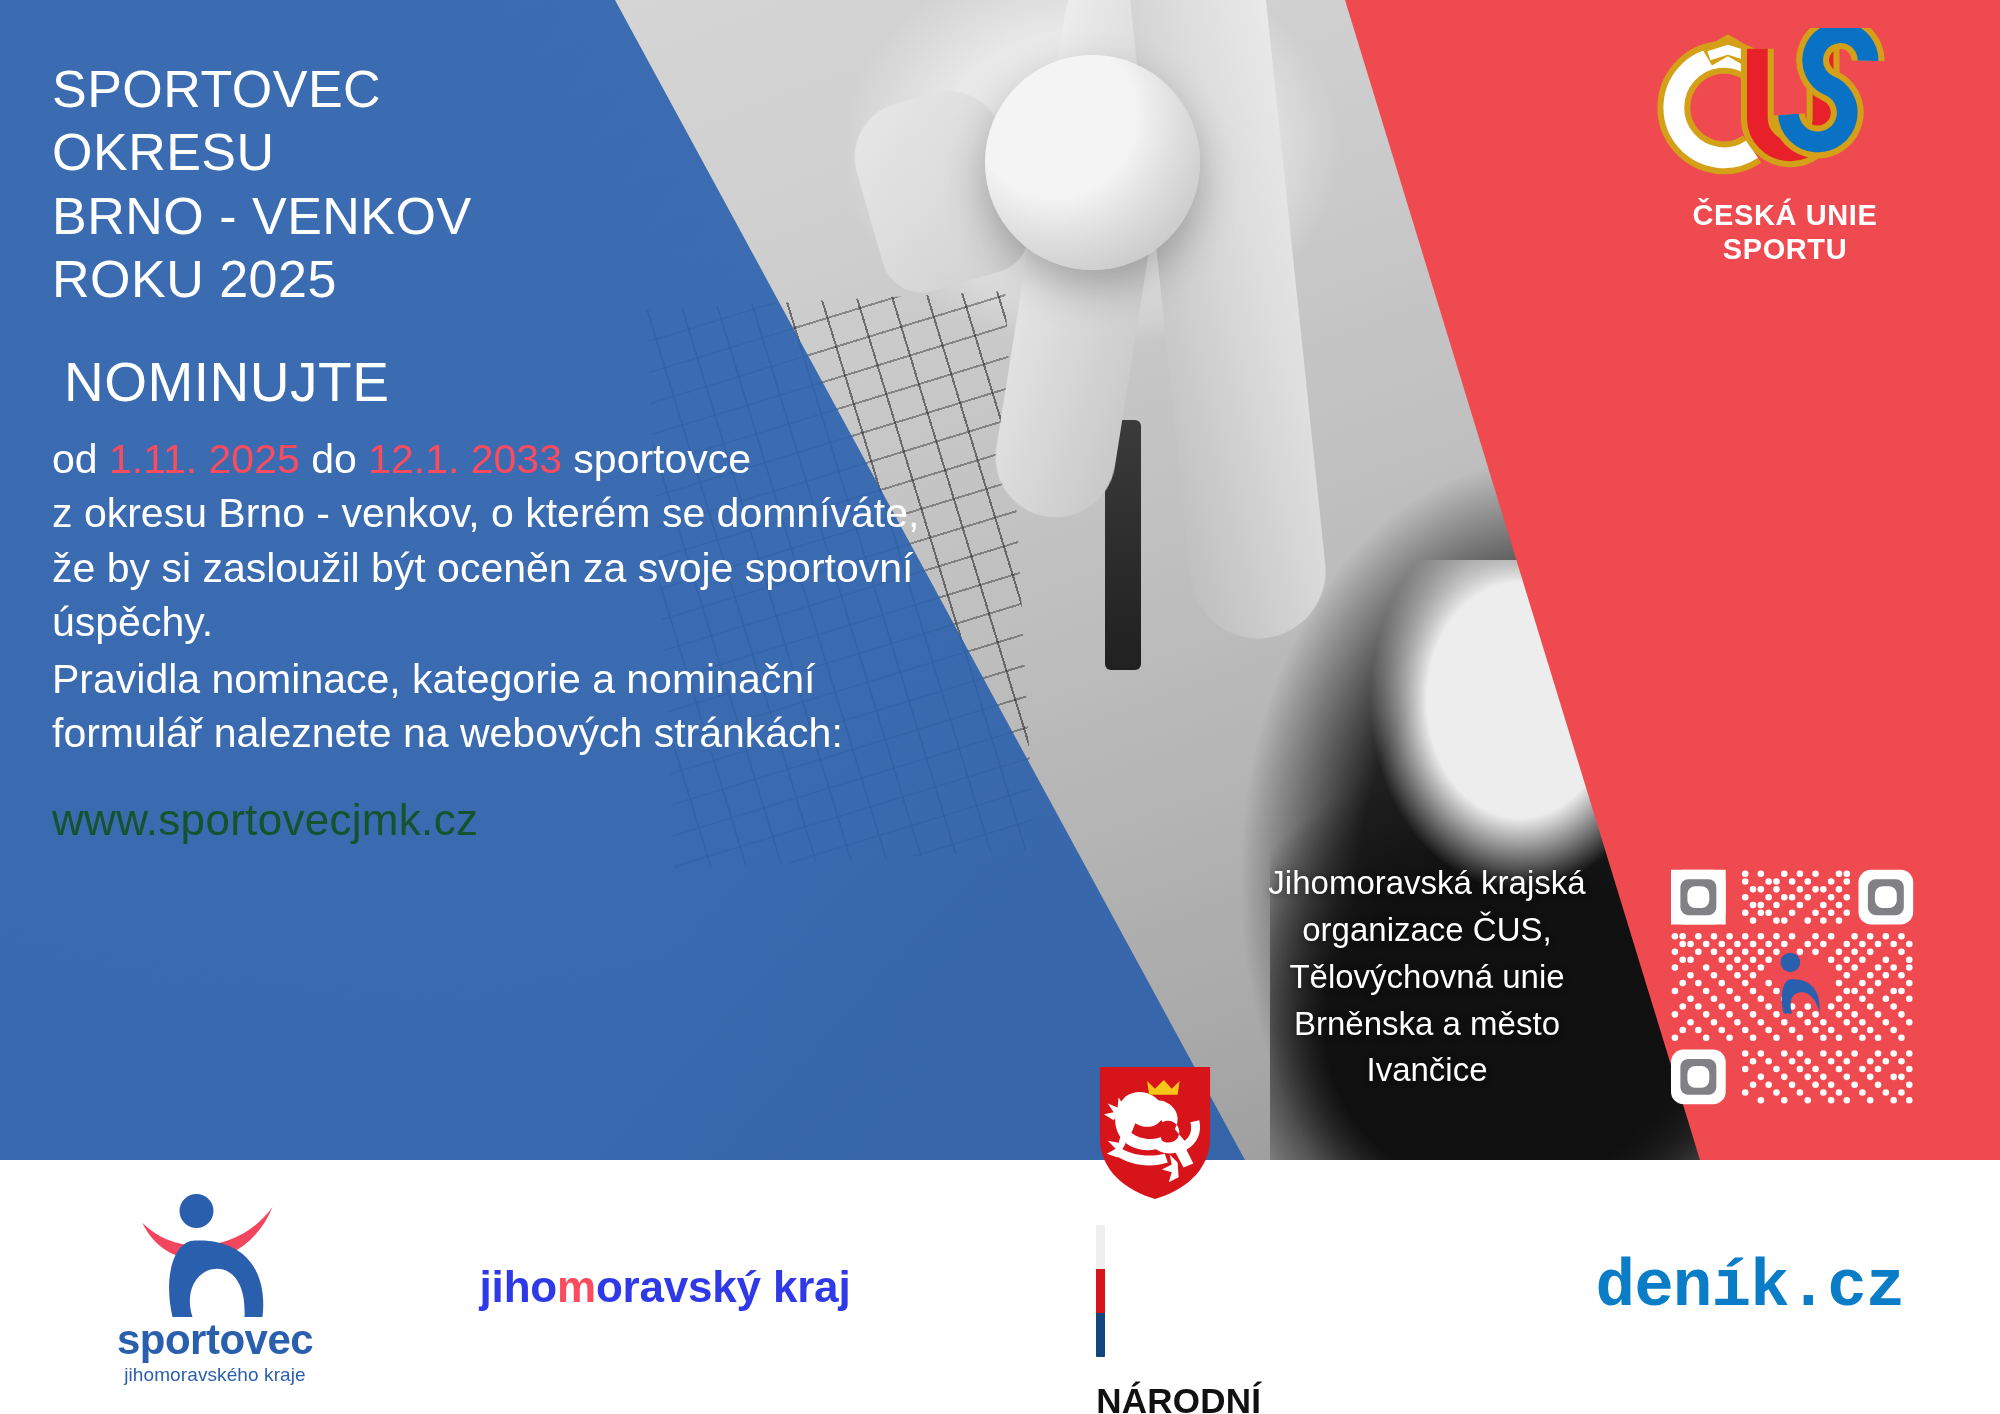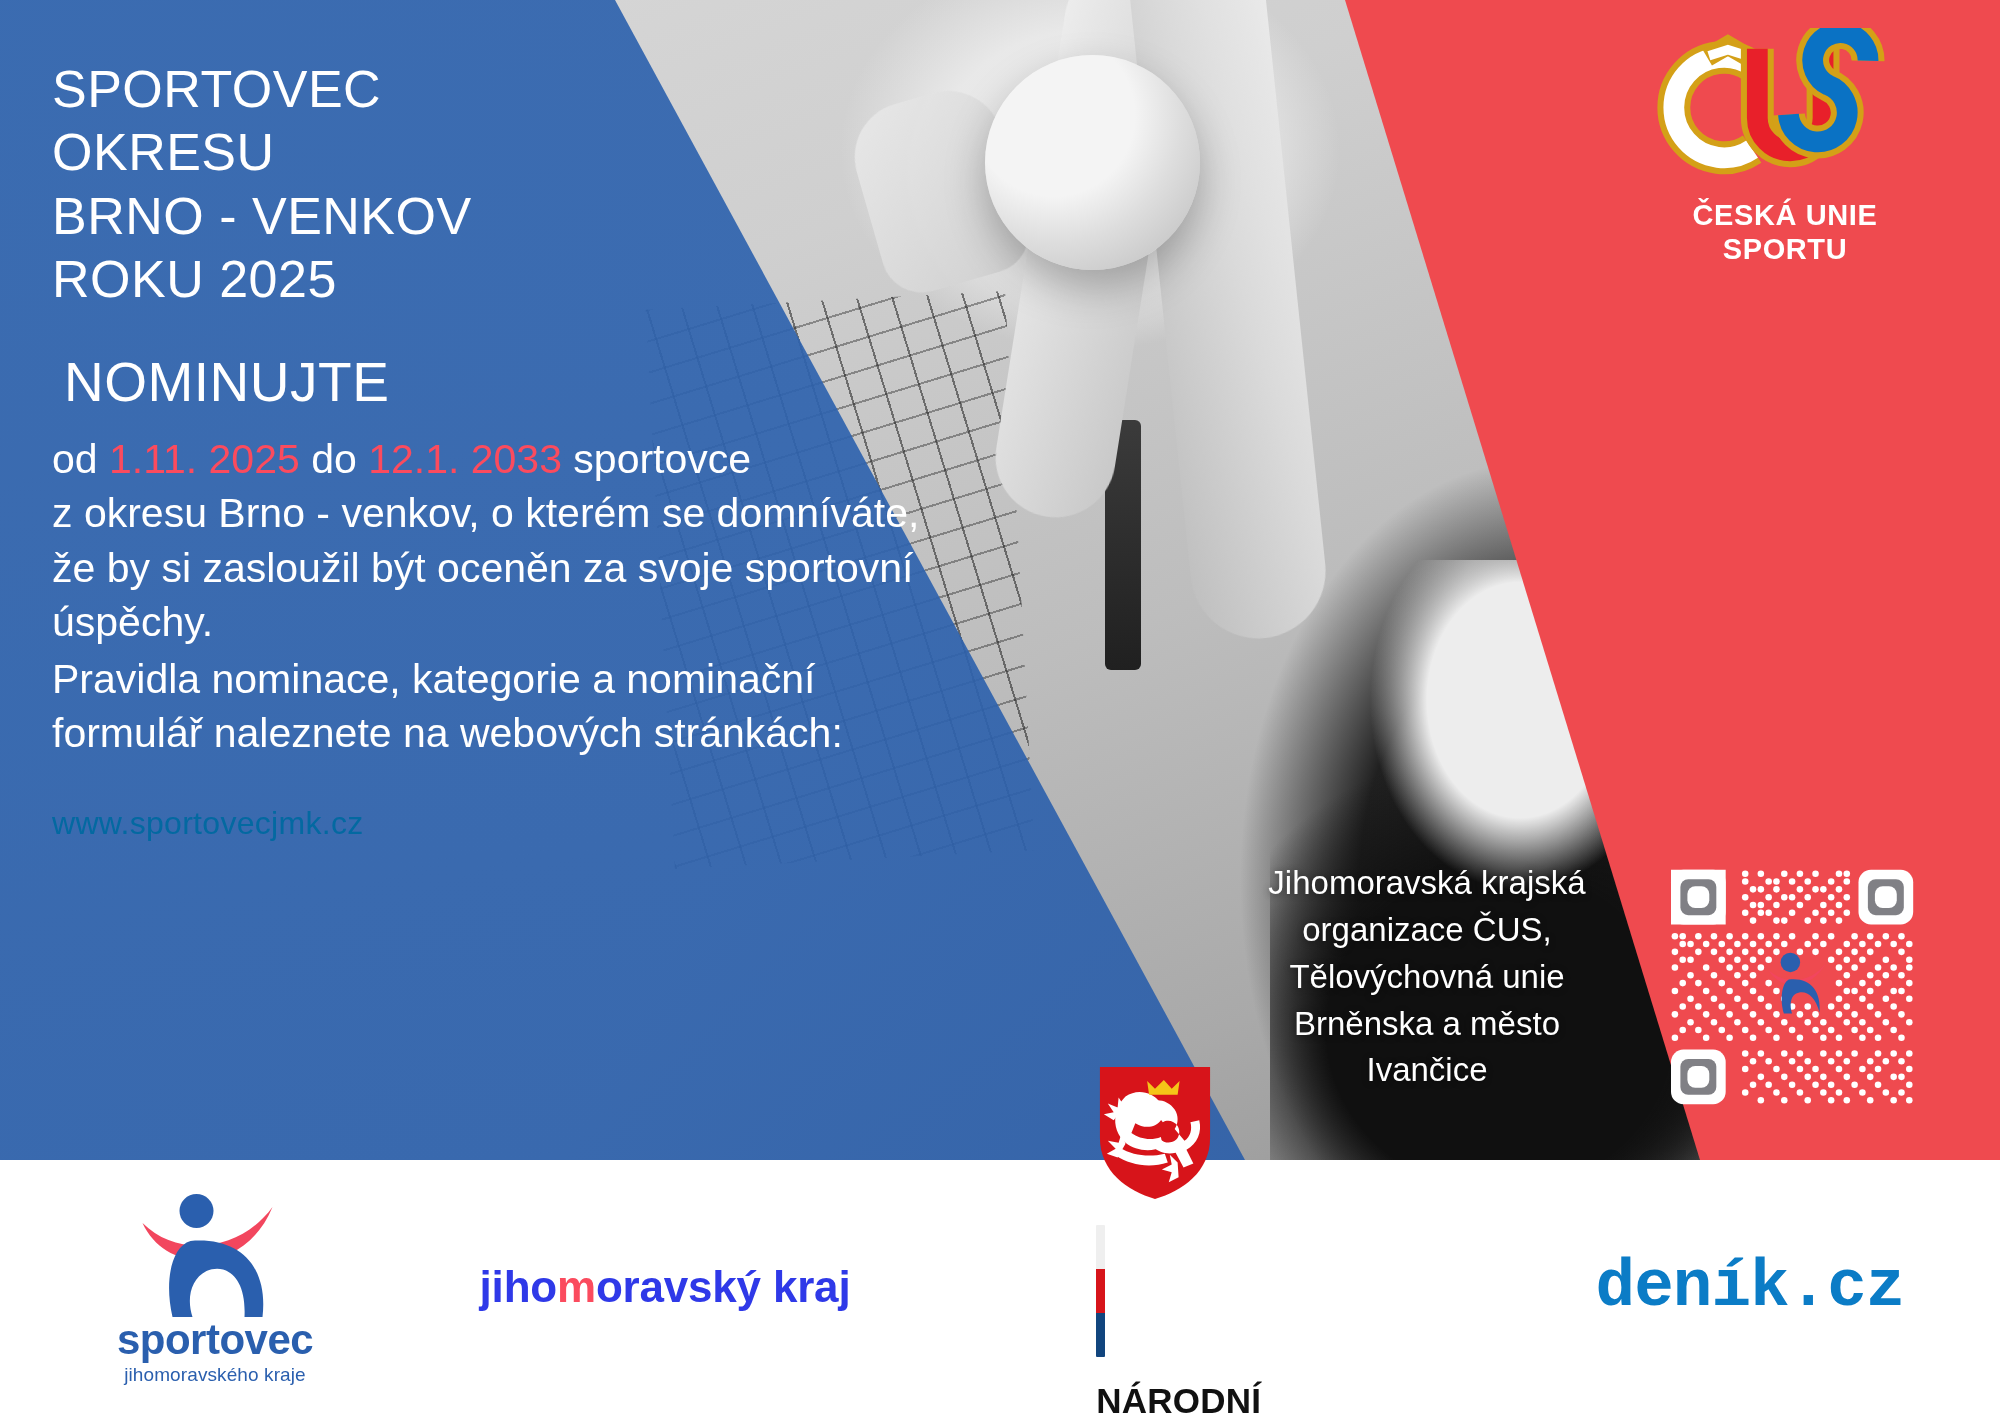--- a/index.html
+++ b/index.html
@@ -96,21 +96,21 @@
   }
   .nominujte{
     font-size:55px;font-weight:400;letter-spacing:.5px;margin:0 0 18px 12px;
   }
   .body-copy{
     font-size:41px;line-height:1.33;font-weight:400;margin:0;
   }
   .body-copy .date{color:#fb4b5e;text-align:right;}
   .para2{margin-top:2px;}
   .url{
-    font-size:32px;color:#0369a1;margin-top:44px;font-weight:400;letter-spacing:.3px;
+    font-size:44px;color:#14532d;margin-top:34px;font-weight:400;letter-spacing:.3px;
   }
 
   
   .cus{position:absolute;left:1640px;top:28px;width:290px;text-align:center;}
   .cus-mark{width:260px;height:160px;margin:0 auto;}
   .cus-name{
     color:#fff;font-weight:700;font-size:29px;line-height:1.18;letter-spacing:.6px;margin-top:6px;
   }
 
   

